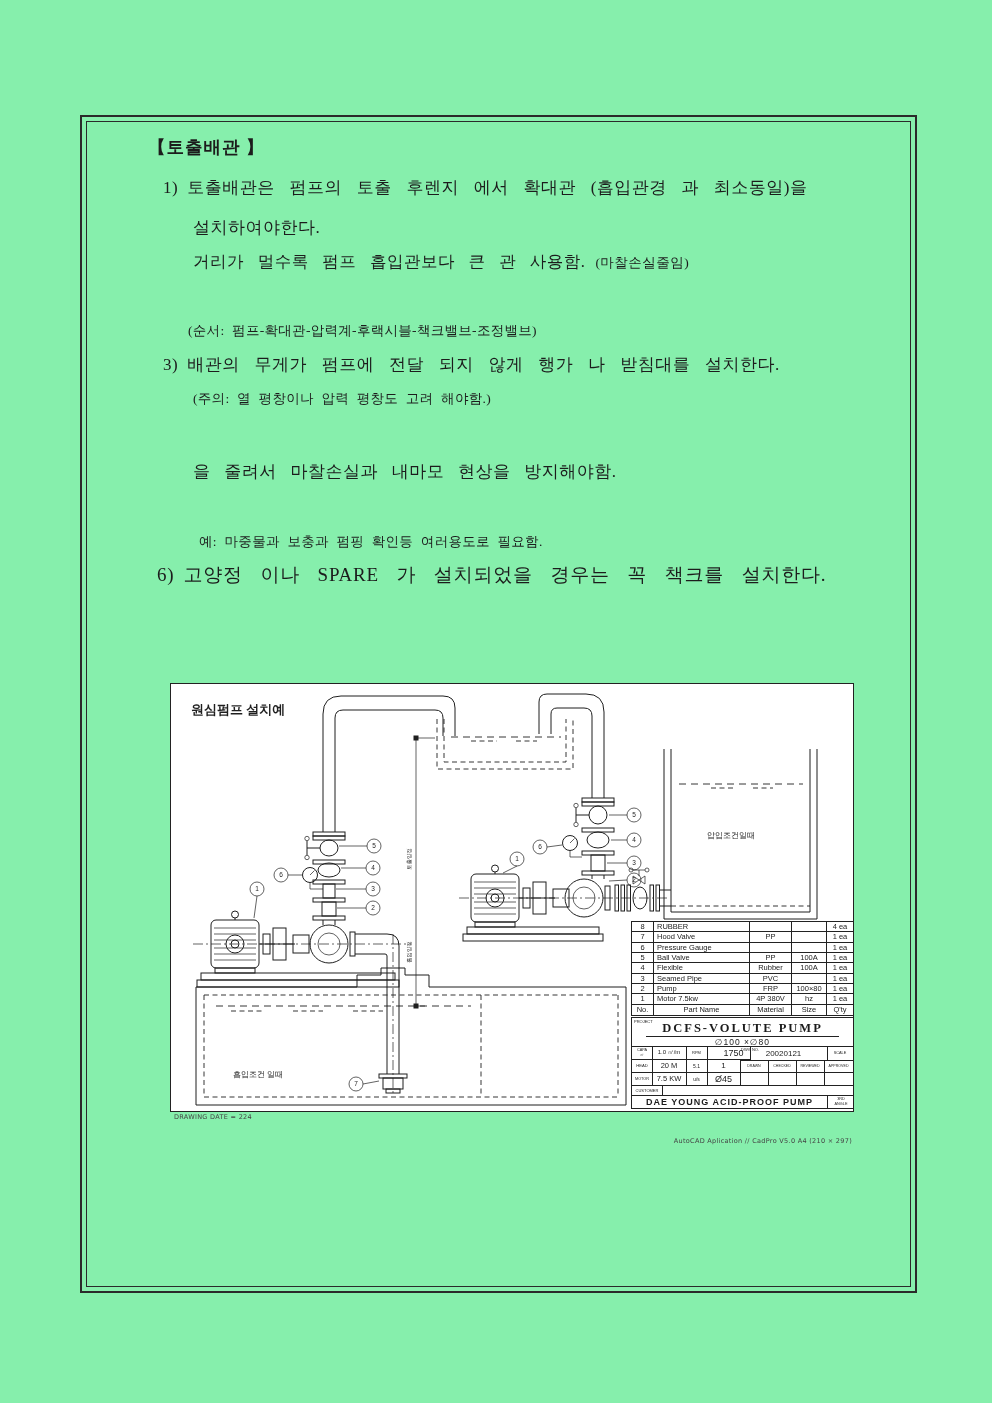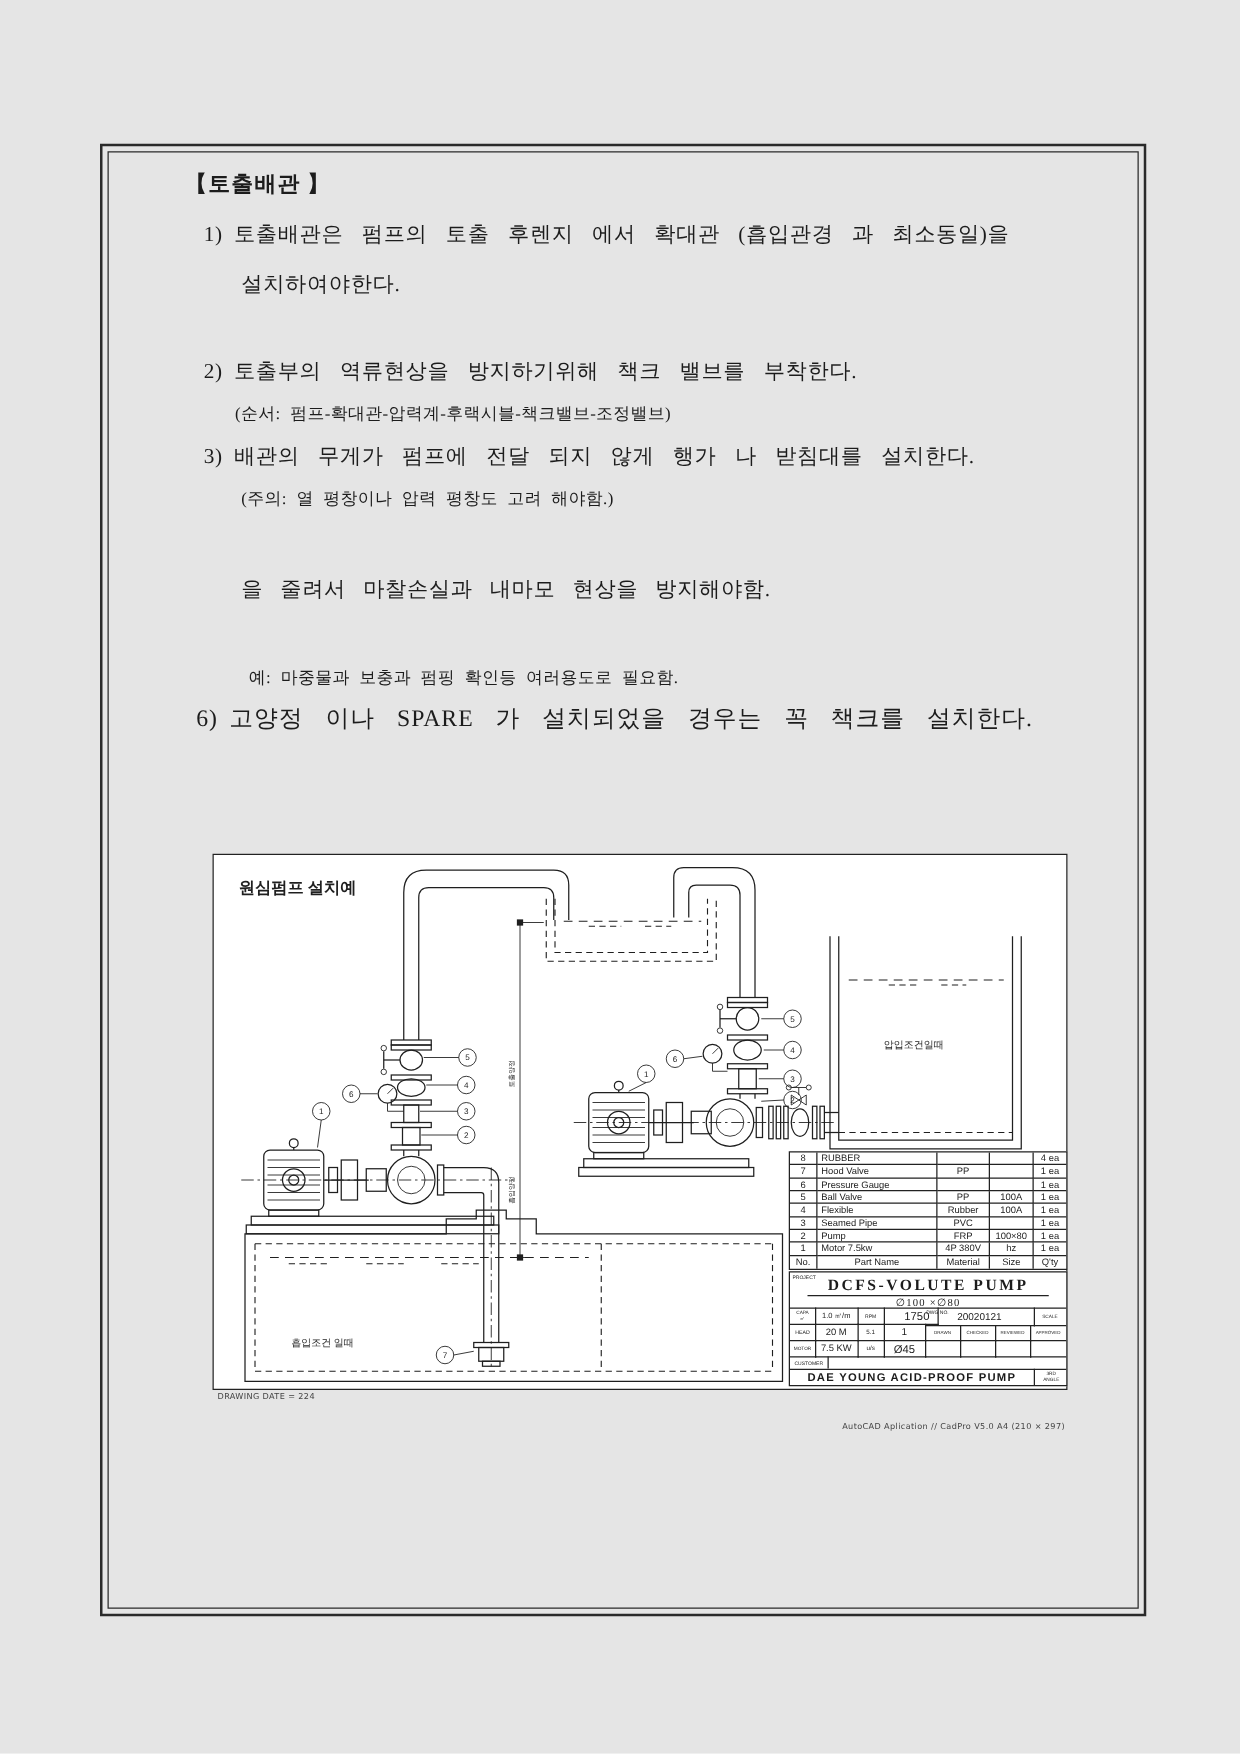--- a/index.html
+++ b/index.html
@@ -1,16 +1,16 @@
 <!DOCTYPE html>
 <html><head>
 <meta charset="utf-8">
 <style>
   html,body{margin:0;padding:0;background:#fff;}
-  .page{position:relative;width:992px;height:1403px;background:#e5e5e5;overflow:hidden;
+  .page{position:relative;width:992px;height:1403px;background:#86efac;overflow:hidden;
         font-family:"Liberation Serif","DejaVu Serif",serif;color:#1c1c1c;}
   .border-outer{position:absolute;left:80px;top:115px;width:833px;height:1174px;border:2px solid #2a2a2a;}
   .border-inner{position:absolute;left:4px;top:4px;right:4px;bottom:4px;border:1px solid #2a2a2a;}
   .tline{position:absolute;white-space:nowrap;}
   .doc-title{font-size:17.5px;font-weight:bold;letter-spacing:1px;}
   .item{font-size:17px;word-spacing:10px;letter-spacing:0.5px;}
   .item .num{margin-right:9px;word-spacing:0;}
   .cont{font-size:17px;word-spacing:9px;letter-spacing:0.5px;}
   .note{font-size:13.5px;word-spacing:4px;letter-spacing:0.3px;}
   .notesm{font-size:13.5px;margin-left:10px;word-spacing:2px;}
@@ -33,45 +33,45 @@
   .pt-cell.nm{justify-content:flex-start;padding-left:3px;}
   .pt-cell:nth-child(5n){border-right:none;}
   .pt-cell:nth-last-child(-n+5){border-bottom:none;}
   .tb{position:absolute;left:460px;top:333px;width:221px;height:90px;border:1.5px solid #222;
       font-family:"Liberation Sans","DejaVu Sans",sans-serif;background:#fff;}
   .tb .abs{position:absolute;overflow:hidden;white-space:nowrap;}
   .tb .cell{border-right:1px solid #222;border-bottom:1px solid #222;display:flex;align-items:center;justify-content:center;}
   .tb .lbl{font-size:4px;}
   .proj-name{display:block;margin:3px 14px 0 14px;border-bottom:1px solid #222;text-align:center;
              font-family:"Liberation Serif","DejaVu Serif",serif;font-weight:bold;font-size:12.5px;letter-spacing:2px;}
-  .proj-size{display:block;text-align:center;font-size:8.5px;letter-spacing:1px;margin-top:0px;font-family:Liberation Serif, serif;}
+  .proj-size{display:block;text-align:center;font-size:8.5px;letter-spacing:1px;margin-top:0px;}
   .company{position:absolute;left:0;top:77px;width:195px;height:13px;display:flex;align-items:center;
            justify-content:center;font-weight:bold;font-size:9px;letter-spacing:1px;}
   .angle{position:absolute;left:195px;top:77px;width:26px;height:13px;border-left:1px solid #222;
          display:flex;flex-direction:column;align-items:center;justify-content:center;font-size:3.8px;line-height:1.2;}
   .footer{font-family:"DejaVu Sans","Liberation Sans",sans-serif;font-size:6.5px;color:#444;letter-spacing:0.3px;}
 </style>
 </head>
 <body>
 
 <div class="page">
   <div class="border-outer">
     <div class="border-inner"></div>
   </div>
 
   <div class="tline doc-title" style="left:148px;top:135px;">【토출배관 】</div>
 
   <div class="tline item" style="left:163px;top:176px;">
     <span class="num">1)</span><span>토출배관은 펌프의 토출 후렌지 에서 확대관 (흡입관경 과 최소동일)을</span>
   </div>
   <div class="tline cont" style="left:193px;top:216px;">설치하여야한다.</div>
-
-  <div class="tline item" style="left:163px;top:285px;">
-    <span class="num">2)</span><span>토출부의 역류현상을 방지하기위해 책크 밸브를 부착한다.</span>
-  </div>
+  <div class="tline cont" style="left:193px;top:251px;font-size:16.5px;">
+    <span>거리가 멀수록 펌프 흡입관보다 큰 관 사용함.</span><span class="notesm">(마찰손실줄임)</span>
+  </div>
+
   <div class="tline note" style="left:188px;top:322px;">(순서: 펌프-확대관-압력계-후랙시블-책크밸브-조정밸브)</div>
 
   <div class="tline item" style="left:163px;top:353px;">
     <span class="num">3)</span><span>배관의 무게가 펌프에 전달 되지 않게 행가 나 받침대를 설치한다.</span>
   </div>
   <div class="tline note" style="left:193px;top:390px;">(주의: 열 평창이나 압력 평창도 고려 해야함.)</div>
 
   <div class="tline cont" style="left:193px;top:460px;">을 줄려서 마찰손실과 내마모 현상을 방지해야함.</div>
 
   <div class="tline note" style="left:199px;top:533px;">예: 마중물과 보충과 펌핑 확인등 여러용도로 필요함.</div>

